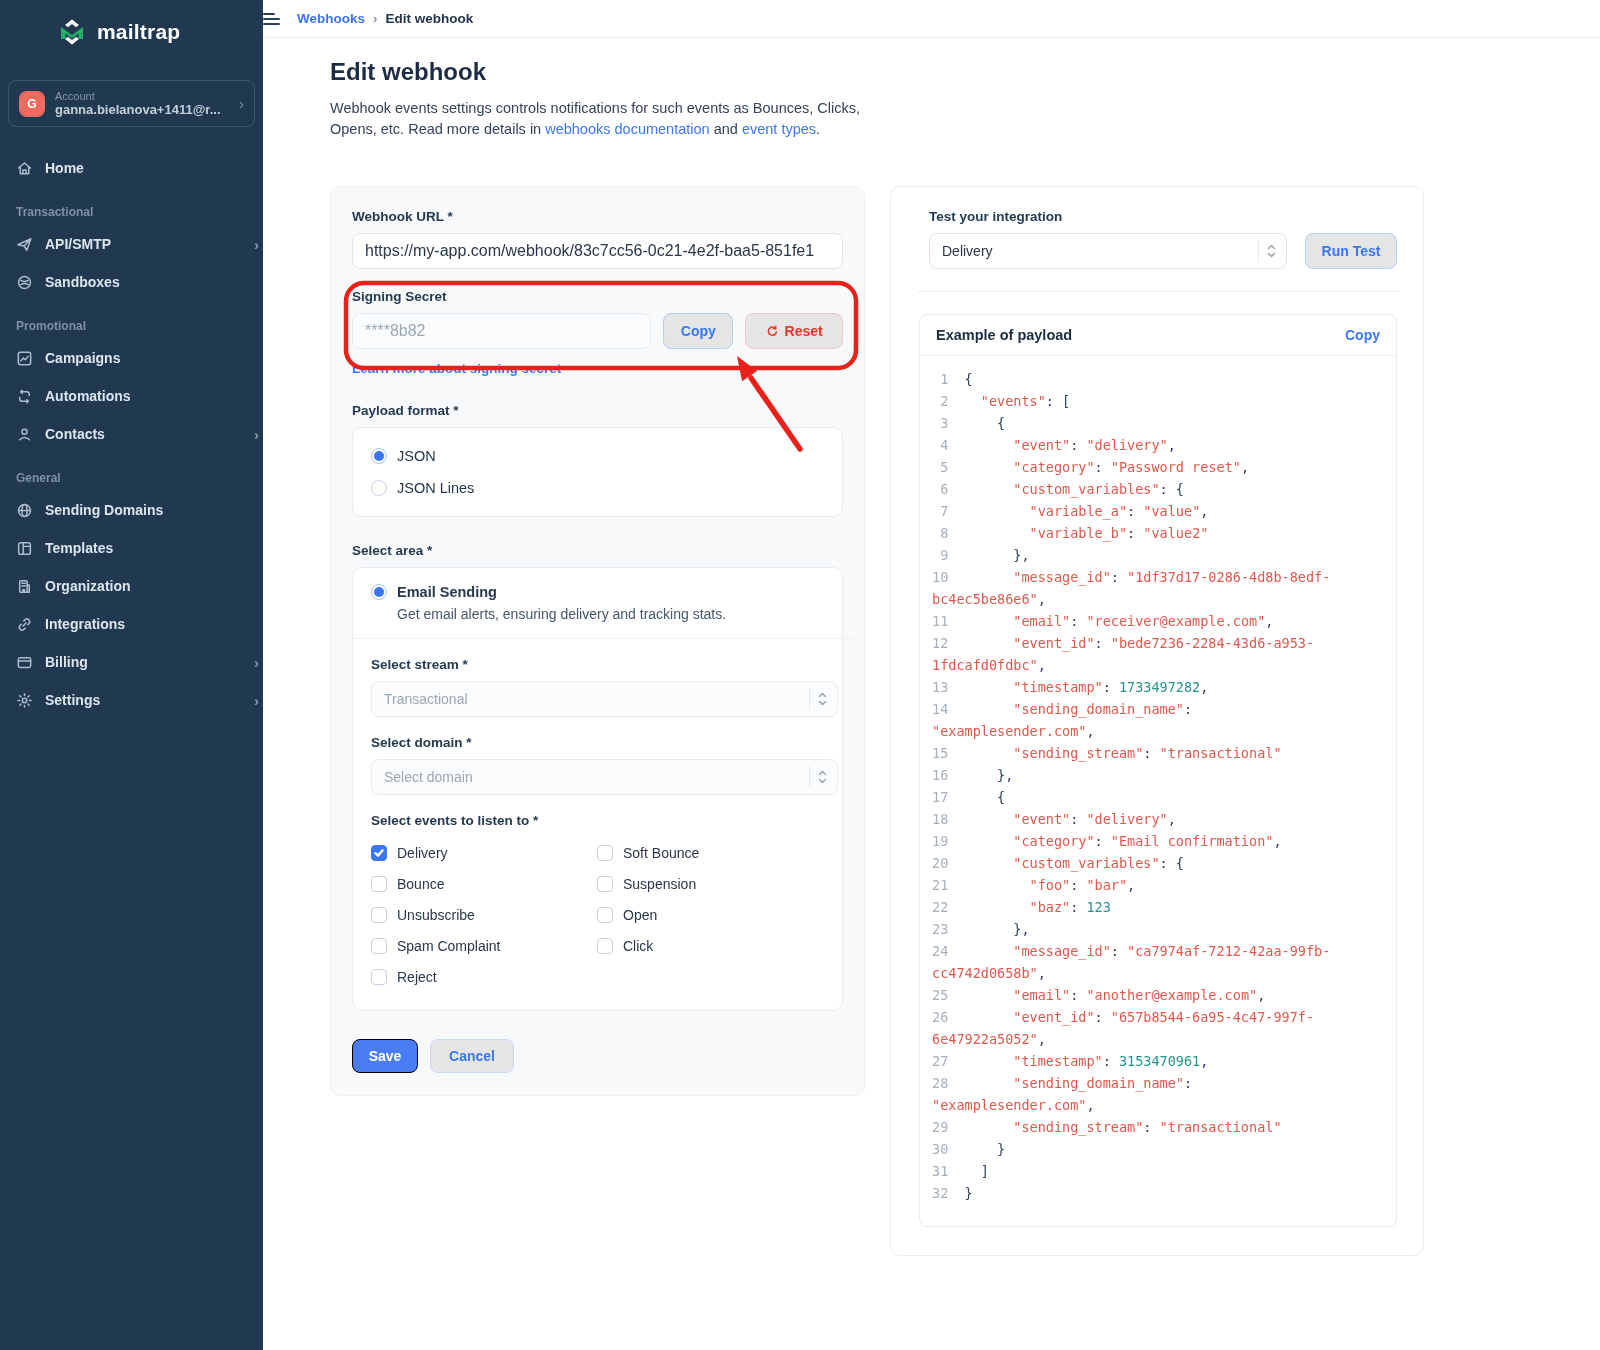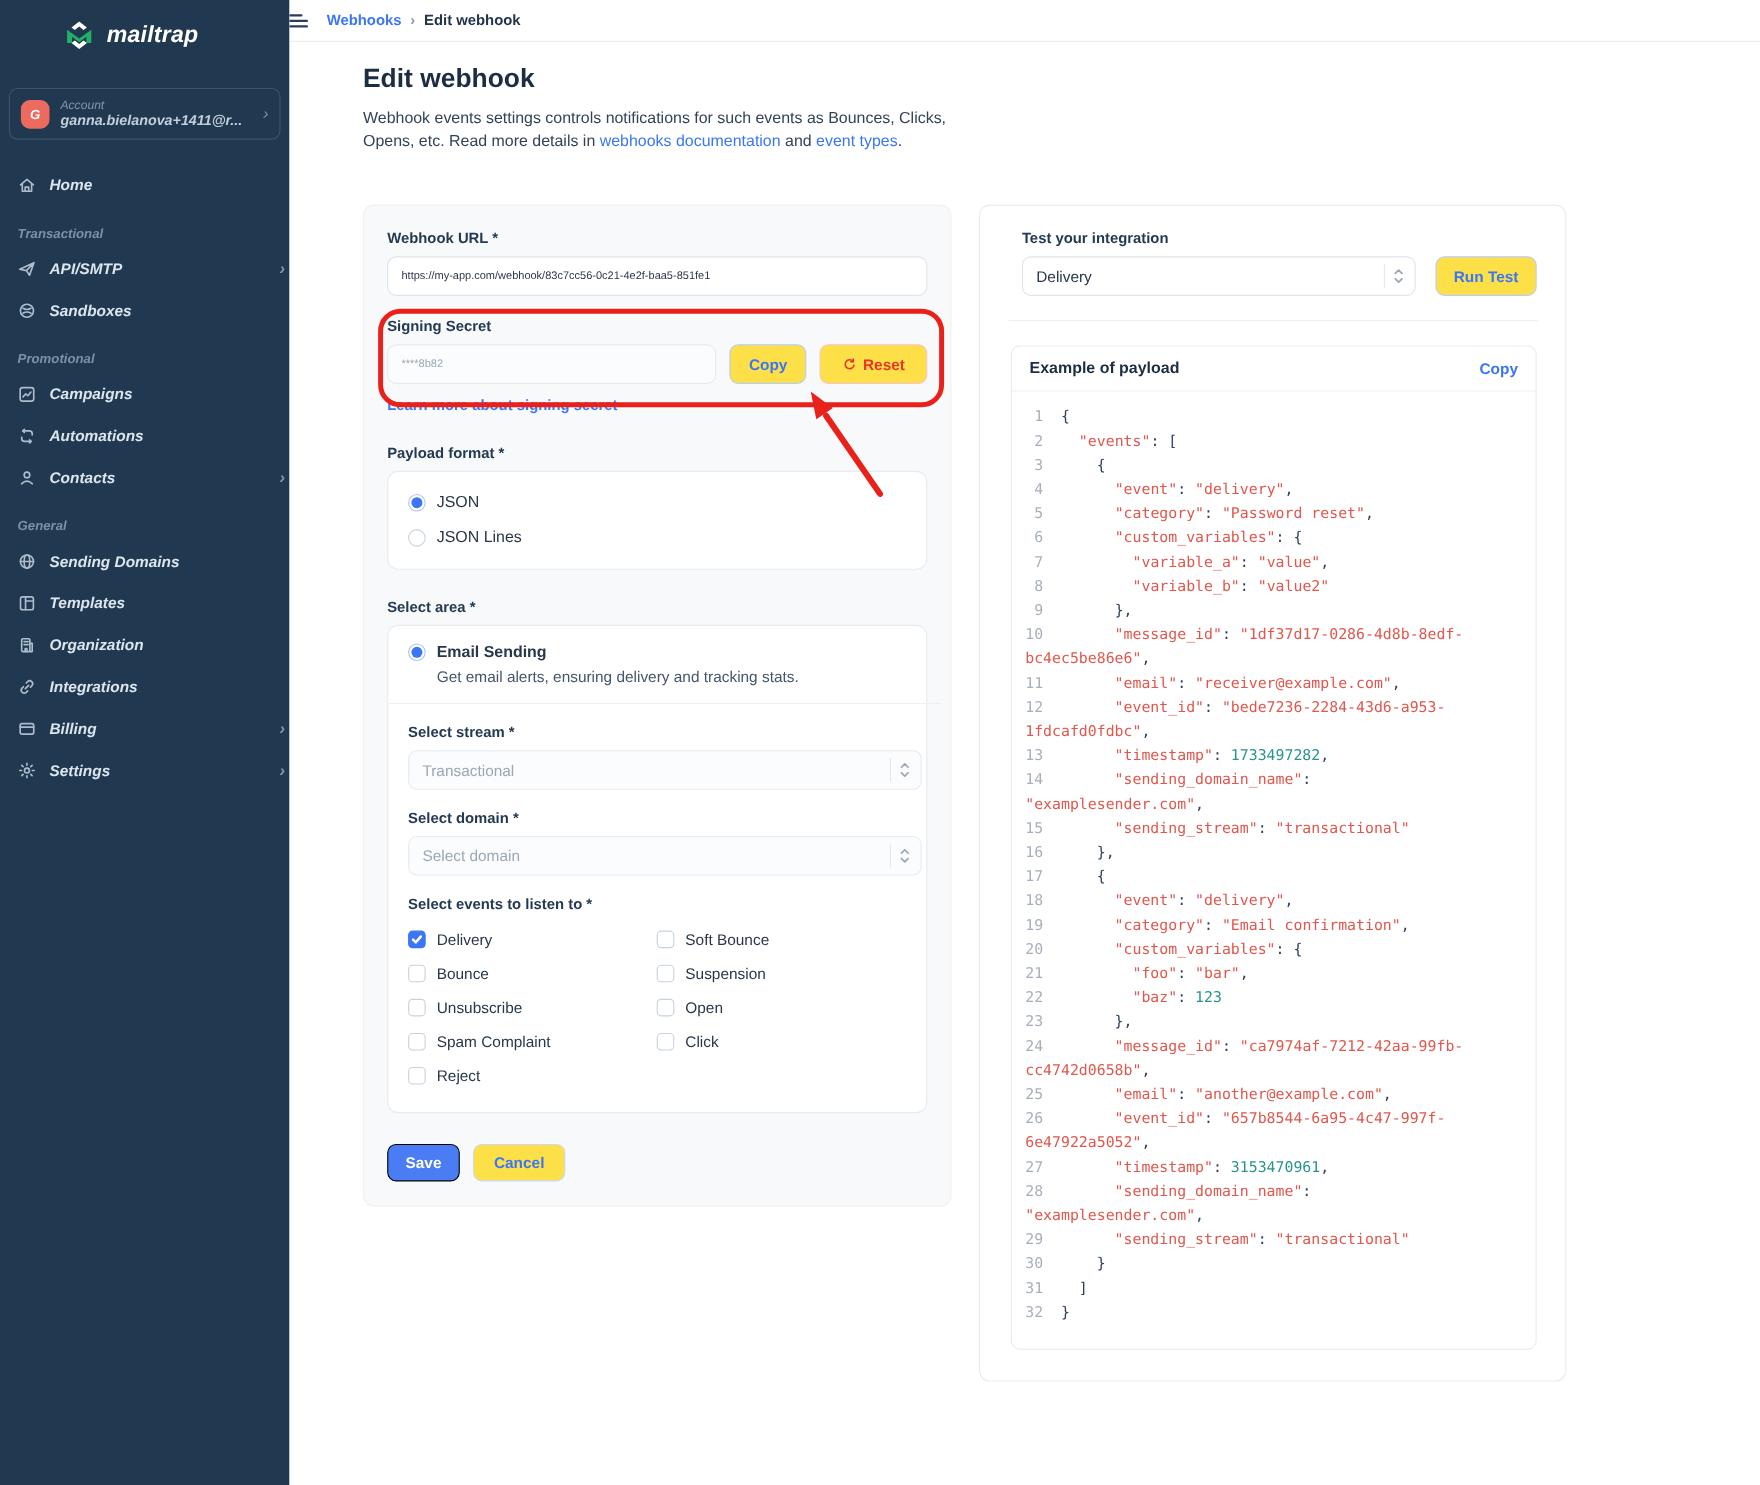--- a/index.html
+++ b/index.html
@@ -7,21 +7,21 @@
     --ink:#1c2c42; --text:#33435a; --label:#243a52; --muted:#9aa7b6;
     --blue:#3b76f6; --blue-border:#b9cdf8; --red:#e9211a;
     --card-bg:#f7f9fa; --border:#e7ecf1; --input-border:#dfe5eb;
     --code-red:#e0574d; --code-teal:#27948e; --code-navy:#2e405e; --code-ln:#a6b0bc;
   }
   *{margin:0;padding:0;box-sizing:border-box;}
   html,body{width:1600px;height:1350px;overflow:hidden;}
   body{font-family:"Liberation Sans",sans-serif;background:#fff;color:var(--text);position:relative;}
 
   
-  .sidebar{position:absolute;left:0;top:0;width:263px;height:1350px;background:var(--side-bg);z-index:2;font-style:italic;}
+  .sidebar{position:absolute;left:0;top:0;width:263px;height:1350px;background:var(--side-bg);z-index:2;}
   .logo{display:flex;align-items:center;gap:9px;padding:16px 0 0 56px;}
   .logo-text{color:#fff;font-size:21px;font-weight:700;letter-spacing:.2px;}
   .account-card{margin:32px 8px 0 8px;border:1px solid rgba(255,255,255,.14);border-radius:8px;
     display:flex;align-items:center;gap:10px;padding:9px 10px;cursor:pointer;}
   .avatar{width:26px;height:26px;border-radius:8px;background:#ed6a5f;color:#fff;font-size:12px;font-weight:700;
     display:flex;align-items:center;justify-content:center;flex:0 0 auto;}
   .account-texts{flex:1;min-width:0;}
   .account-label{font-size:11px;color:#8296ab;}
   .account-email{font-size:13px;color:#c4cfdb;font-weight:600;white-space:nowrap;overflow:hidden;}
   .account-chev{color:#8296ab;font-size:15px;}
@@ -54,29 +54,29 @@
   .page-desc .link{color:var(--blue);cursor:pointer;text-decoration:none;}
 
   
   .card-left{position:absolute;left:330px;top:186px;width:535px;background:var(--card-bg);
     border:1px solid #eef1f4;border-radius:10px;padding:22px 21px;z-index:1;}
   .card-right{position:absolute;left:890px;top:186px;width:534px;background:#fff;
     border:1px solid var(--border);border-radius:10px;padding:22px 26px 28px 38px;z-index:1;}
 
   .field-label{font-size:13.5px;font-weight:700;color:var(--label);margin-bottom:9px;}
   .text-input{width:100%;height:36px;border:1px solid var(--input-border);border-radius:8px;background:#fff;
-    padding:0 12px;font-size:10px;color:#28374a;font-family:"Liberation Sans",sans-serif;}
+    padding:0 12px;font-size:16px;color:#28374a;font-family:"Liberation Sans",sans-serif;}
   .text-input.dim{background:#fbfcfd;color:var(--muted);border-color:#e6ebf0;}
 
   .secret-block{margin-top:20px;position:relative;}
   .secret-row{display:flex;align-items:center;gap:12px;}
   .secret-input{width:300px;}
   .btn{height:36px;border-radius:8px;font-size:14px;font-weight:700;cursor:pointer;
     display:inline-flex;align-items:center;justify-content:center;gap:6px;
-    font-family:"Liberation Sans",sans-serif;background:#fde047;}
+    font-family:"Liberation Sans",sans-serif;background:#e5e5e5;}
   .btn-copy{width:70px;border:1px solid var(--blue-border);color:var(--blue);}
   .btn-reset{width:98px;border:1px solid #f6c6c2;color:#e8352a;}
   .btn-reset svg{width:13px;height:13px;stroke:#e8352a;fill:none;stroke-width:1.8;stroke-linecap:round;}
   .learn-link{display:inline-block;margin-top:12px;font-size:13.5px;font-weight:600;color:var(--blue);cursor:pointer;}
 
   .section{margin-top:26px;}
   .white-box{background:#fff;border:1px solid var(--border);border-radius:10px;}
   .radio-box{padding:12px 18px;}
   .radio-row{display:flex;align-items:center;gap:10px;padding:8px 0;cursor:pointer;font-size:14.5px;color:#28374a;font-weight:500;}
   .radio{width:16px;height:16px;border-radius:50%;border:1px solid #c7d2df;background:#fff;position:relative;flex:0 0 auto;}

